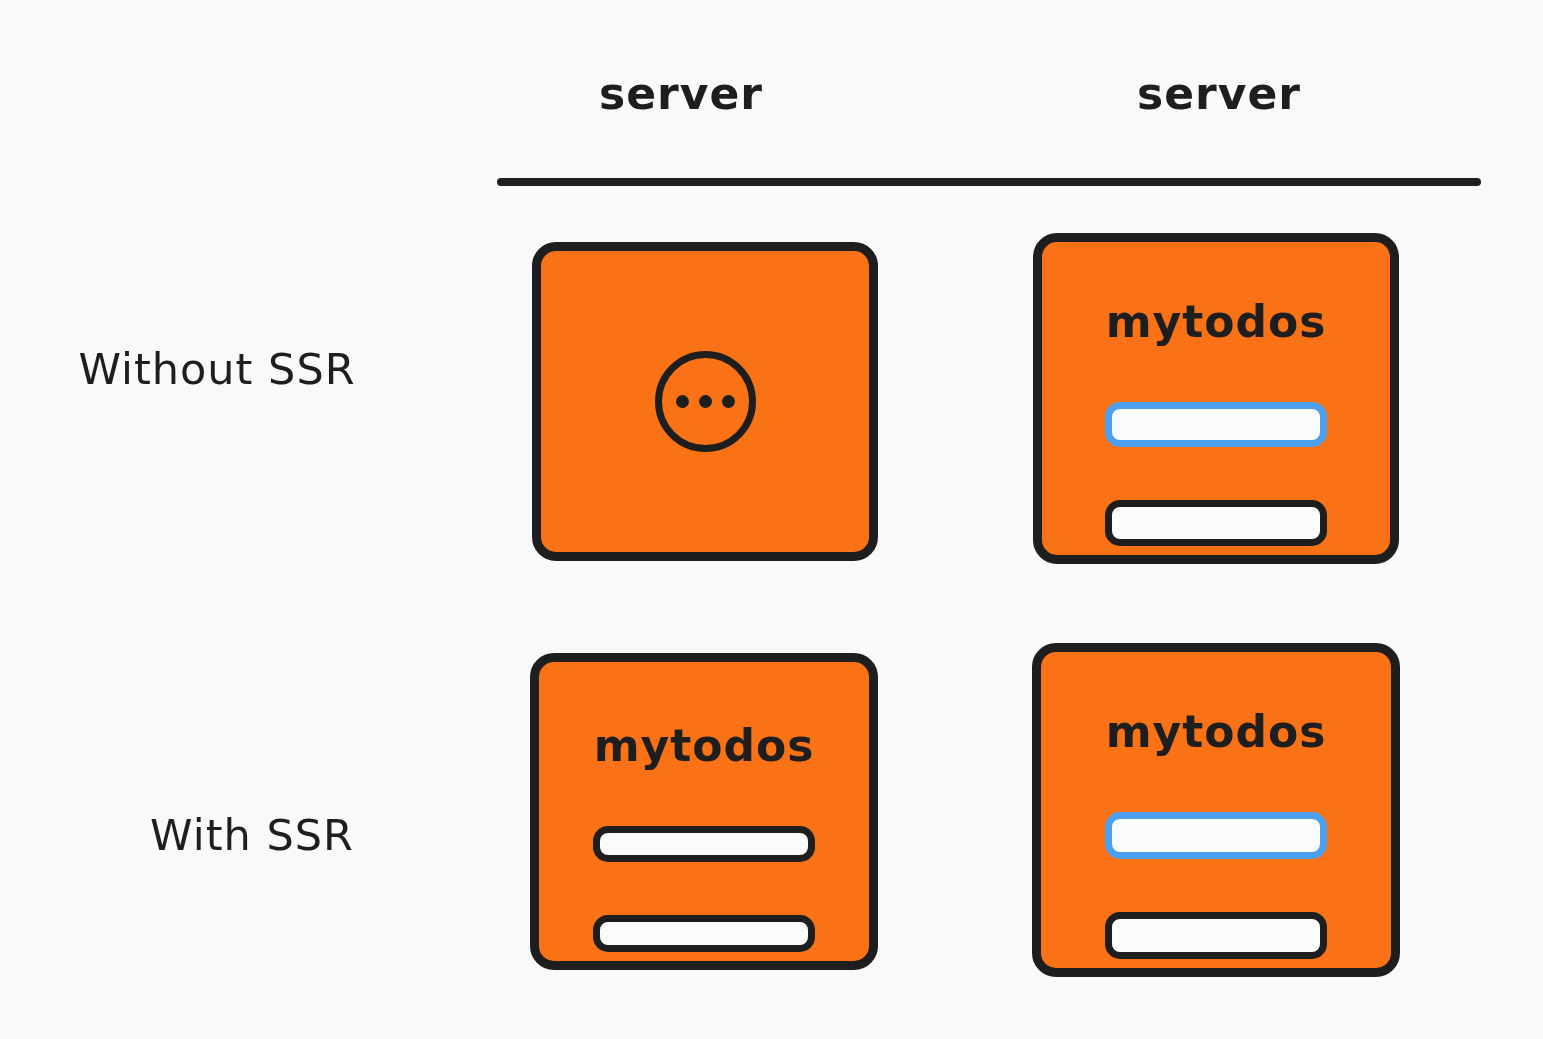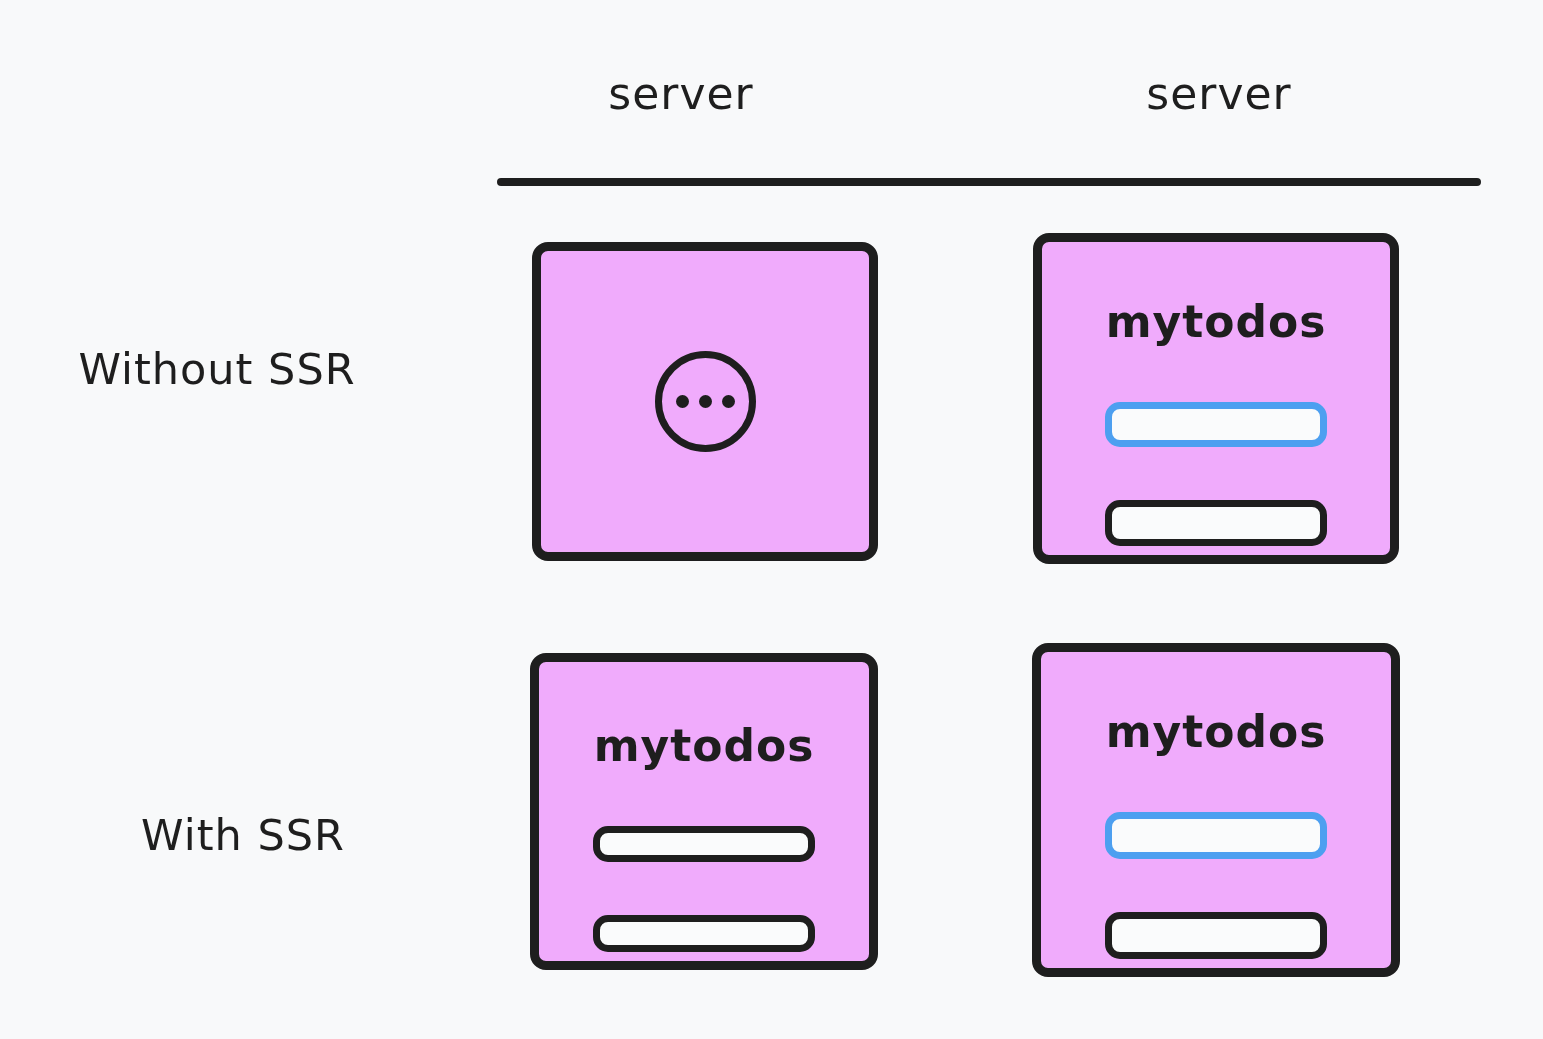--- a/index.html
+++ b/index.html
@@ -12,21 +12,21 @@
     position: relative;
     overflow: hidden;
   }
   .canvas { position: absolute; inset: 0; }
 
   .col-header {
     position: absolute;
     top: 68px;
     transform: translateX(-50%);
     font-size: 44px;
-    font-weight: 400;
+    font-weight: 700;
     letter-spacing: 1px;
     white-space: nowrap;
   }
   .server-h  { left: 681px; }
   .browser-h { left: 1219px; }
 
   .divider {
     position: absolute;
     left: 497px; top: 178px;
     width: 984px; height: 8px;
@@ -36,27 +36,27 @@
 
   .row-label {
     position: absolute;
     transform: translateX(-50%);
     font-size: 43px;
     font-weight: 400;
     letter-spacing: 1px;
     white-space: nowrap;
   }
   .row-without { left: 217px; top: 344px; }
-  .row-with    { left: 243px; top: 810px; }
+  .row-with    { left: 252px; top: 810px; }
 
   .box {
     position: absolute;
     border: 9px solid #1e1e1e;
-    border-radius: 16px;
-    background: #f0abfc;
+    border-radius: 24px;
+    background: #f97316;
     display: flex;
     flex-direction: column;
     align-items: center;
     gap: 44px;
   }
   .box1 { left: 532px;  top: 242px; width: 346px; height: 319px; justify-content: center; }
   .box2 { left: 1033px; top: 233px; width: 366px; height: 331px; padding-top: 54px; }
   .box3 { left: 530px;  top: 653px; width: 348px; height: 317px; padding-top: 58px; }
   .box4 { left: 1032px; top: 643px; width: 368px; height: 334px; padding-top: 54px; }
 

